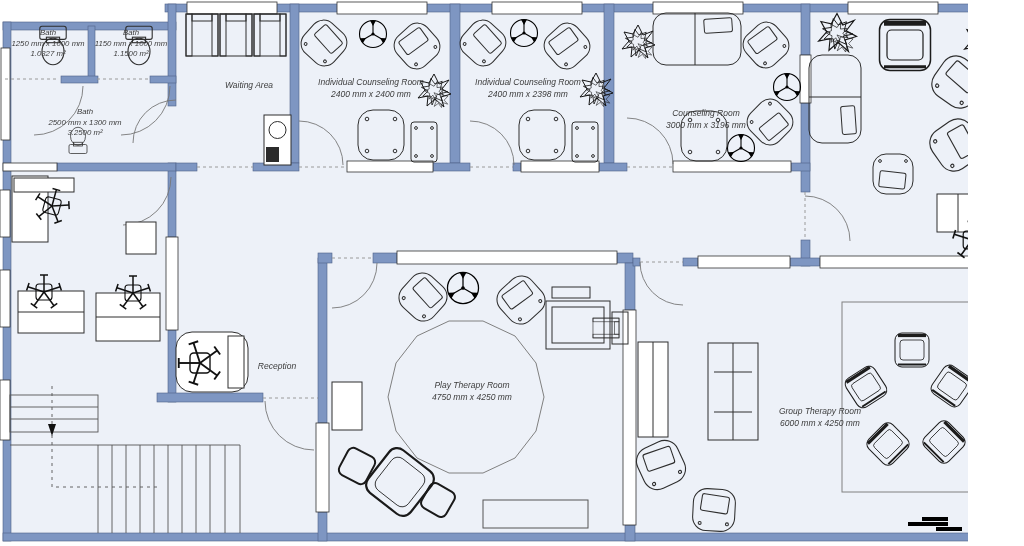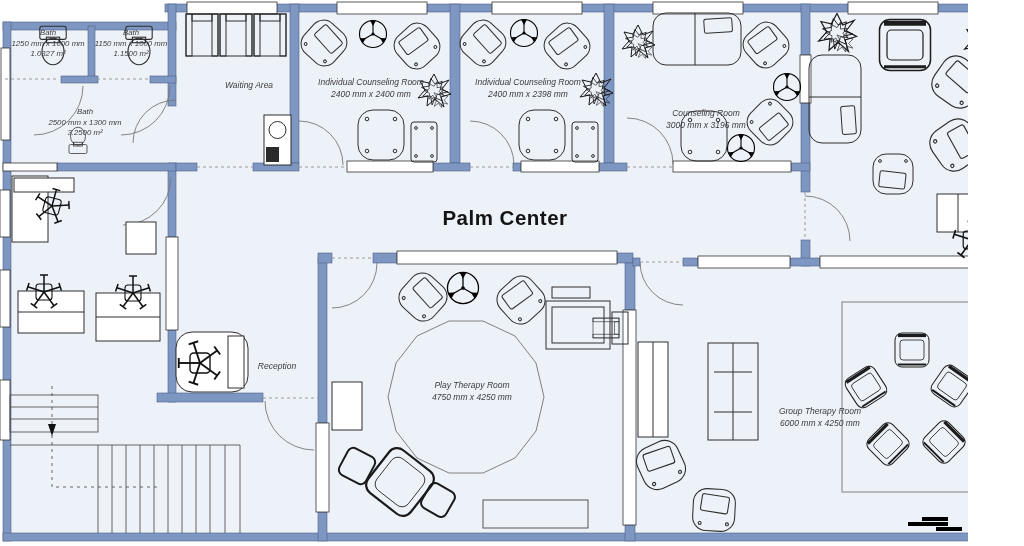--- a/index.html
+++ b/index.html
@@ -363,15 +363,14 @@
 </div>
 <div class="lbl" style="left:472px;top:392px;">
   <span class="ln">Play Therapy Room</span>
   <span class="ln">4750 mm x 4250 mm</span>
 </div>
 <div class="lbl" style="left:820px;top:418px;">
   <span class="ln">Group Therapy Room</span>
   <span class="ln">6000 mm x 4250 mm</span>
 </div>
 
-<div class="title" style="left:505px;top:218px;">Palm Center</div>
 
 </div>
 
 </body></html>

